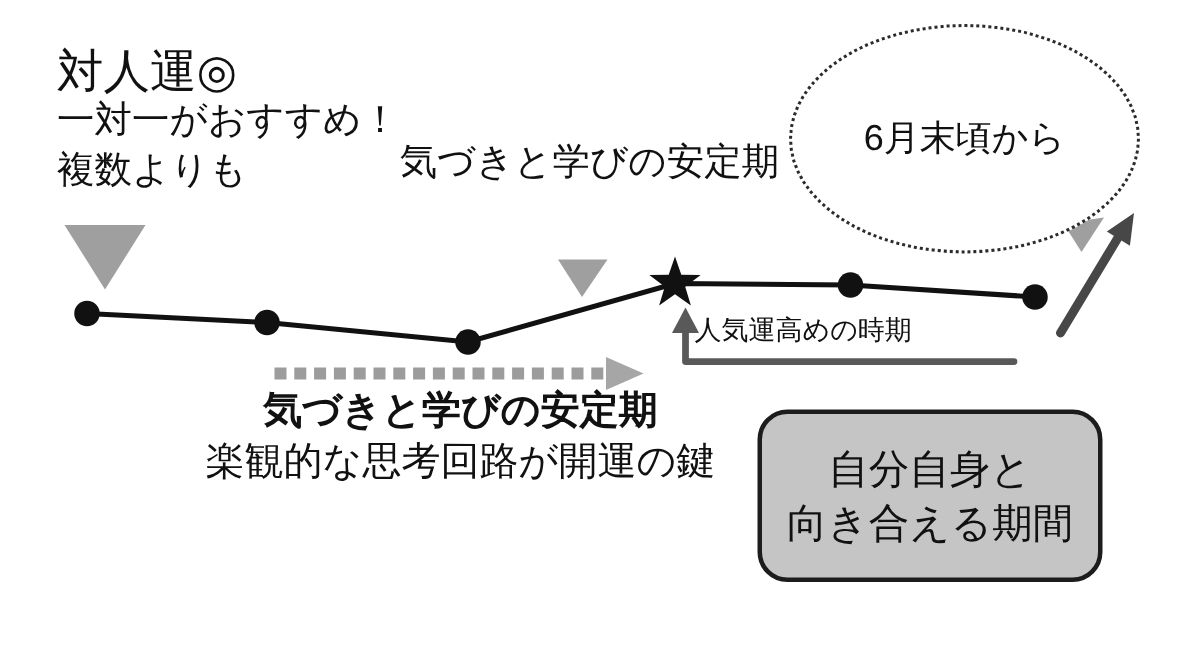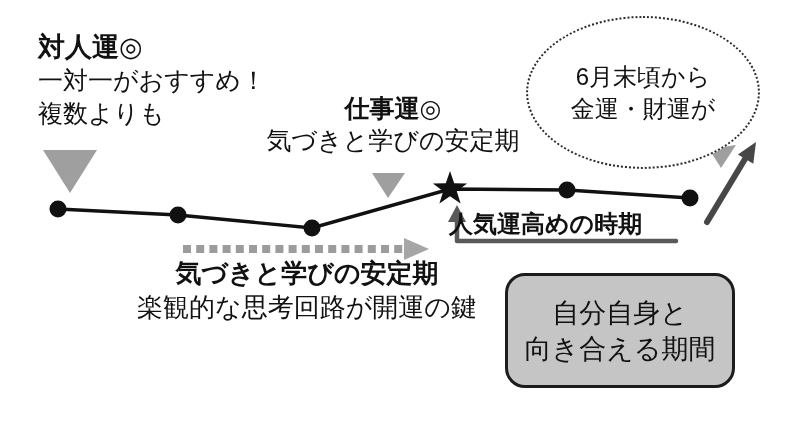--- a/index.html
+++ b/index.html
@@ -5,33 +5,33 @@
   html,body { margin:0; padding:0; background:#fff; }
   .stage {
     position:relative; width:800px; height:435px; background:#ffffff;
     font-family:"Liberation Sans","DejaVu Sans",sans-serif; color:#111;
     overflow:hidden;
   }
   .abs { position:absolute; }
   .chart-svg { position:absolute; left:0; top:0; width:800px; height:435px; }
 
   .blk-interpersonal { left:38px; top:31px; font-size:25px; line-height:33px; white-space:nowrap; }
-  .blk-interpersonal .ttl { font-weight:bold; font-size:27px; }
+  .blk-interpersonal .ttl { font-weight:normal; font-size:31px; }
 
   .blk-work { left:258px; top:92px; width:270px; text-align:center; font-size:25px; line-height:32px; white-space:nowrap; }
   .blk-work .ttl { font-weight:bold; }
 
   .balloon {
     left:526px; top:16px; width:234px; height:153px; box-sizing:border-box;
     border:2px dotted #2b2b2b; border-radius:50%; background:#fff;
     display:flex; flex-direction:column; align-items:center; justify-content:center;
     font-size:24px; line-height:32px; text-align:center;
   }
 
-  .blk-popularity { left:449px; top:208px; font-weight:bold; font-size:24px; white-space:nowrap; }
+  .blk-popularity { left:463px; top:208px; font-weight:normal; font-size:18px; white-space:nowrap; }
 
   .blk-stability { left:122px; top:256px; width:370px; text-align:center; font-size:26px; line-height:34px; white-space:nowrap; }
   .blk-stability .ttl { font-weight:bold; }
 
   .self-box {
     left:505px; top:273px; width:230px; height:115px; box-sizing:border-box;
     background:#c5c5c5; border:3px solid #1c1c1c; border-radius:20px;
     display:flex; flex-direction:column; align-items:center; justify-content:center;
     font-size:27px; line-height:36px; text-align:center;
   }
@@ -67,27 +67,25 @@
       </g>
   </svg>
 
   <div class="abs blk-interpersonal">
     <div class="ttl">対人運◎</div>
     <div>一対一がおすすめ！</div>
     <div>複数よりも</div>
   </div>
 
   <div class="abs blk-work">
-    <div class="ttl">仕事運◎</div>
     <div>気づきと学びの安定期</div>
   </div>
 
   <div class="abs balloon">
     <div>6月末頃から</div>
-    <div>金運・財運が</div>
   </div>
 
   <div class="abs blk-popularity">人気運高めの時期</div>
 
   <div class="abs self-box">
     <div>自分自身と</div>
     <div>向き合える期間</div>
   </div>
 
   <div class="abs blk-stability">

